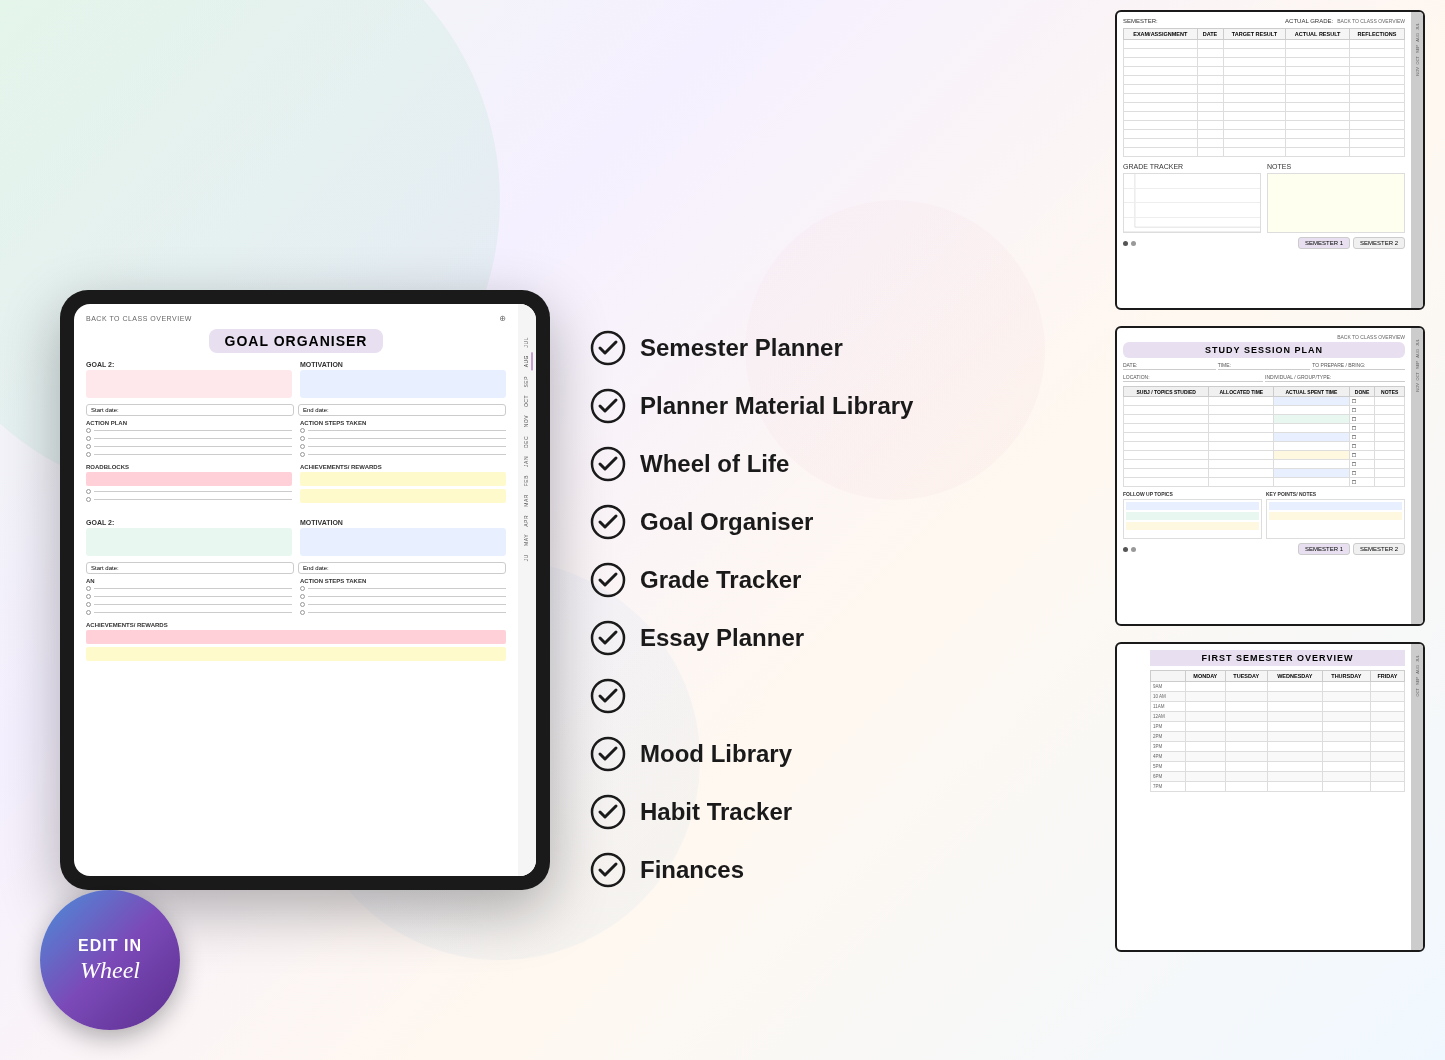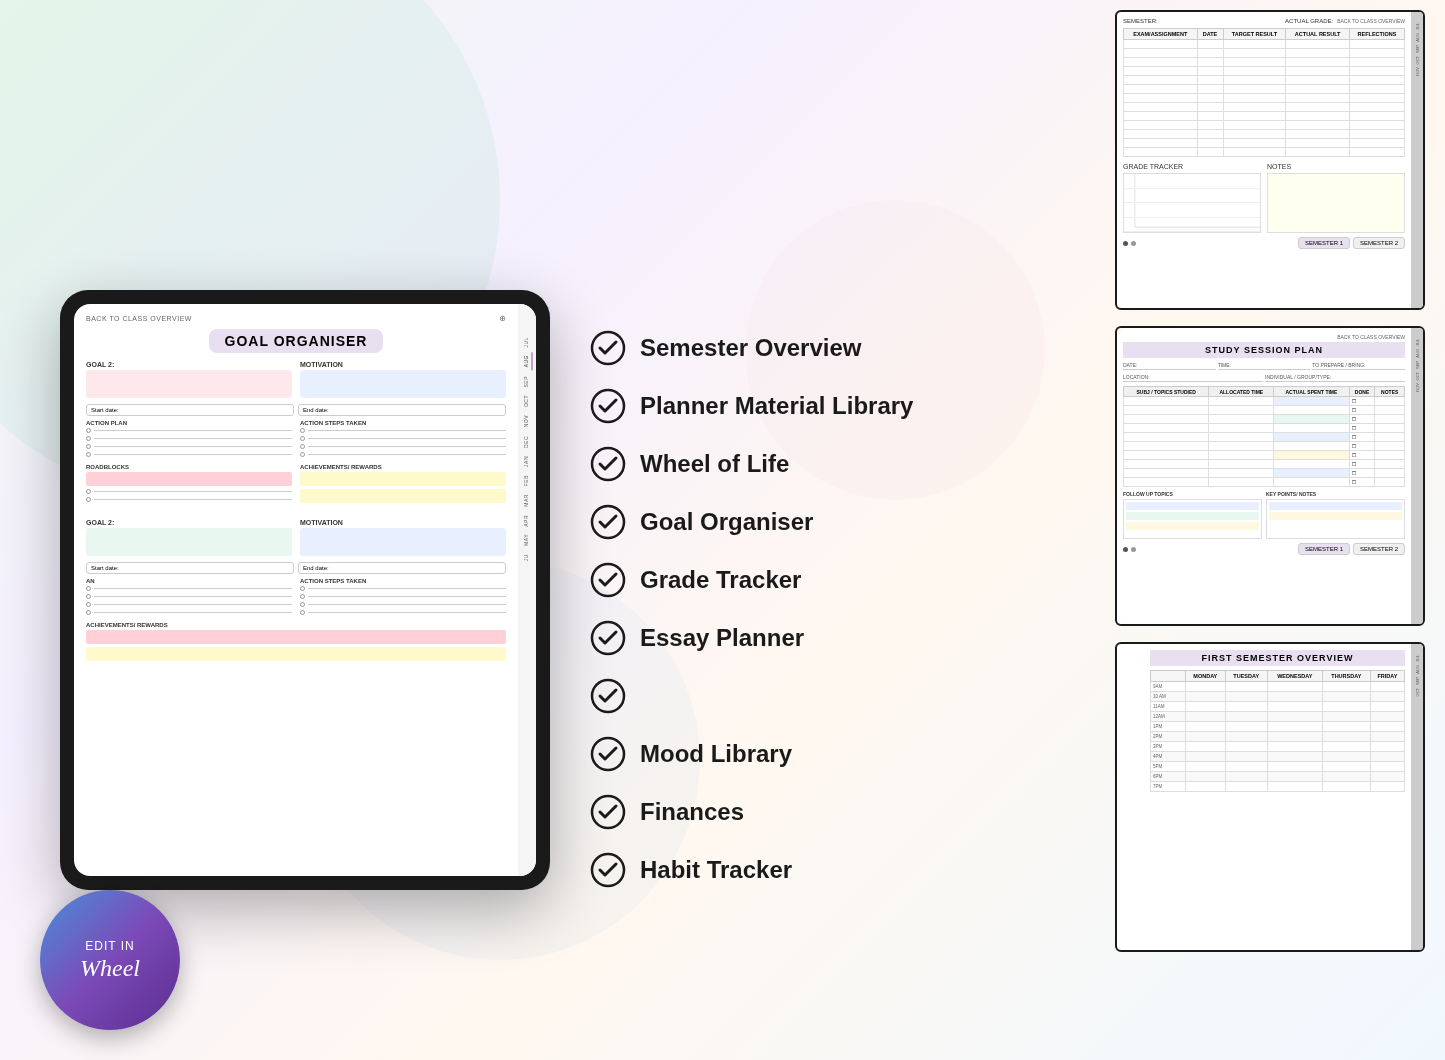--- a/index.html
+++ b/index.html
@@ -255,22 +255,22 @@
       background: linear-gradient(135deg, #4a90d9 0%, #7b4ab8 50%, #5b2d8e 100%);
       display: flex;
       flex-direction: column;
       align-items: center;
       justify-content: center;
       z-index: 10;
       box-shadow: 0 8px 24px rgba(0,0,0,0.3);
     }
 
     .canva-edit-text {
-      font-size: 12px;
-      font-weight: 400;
+      font-size: 16px;
+      font-weight: 700;
       color: #fff;
       letter-spacing: 1px;
     }
 
     .canva-logo {
       font-size: 24px;
       font-style: italic;
       color: #fff;
       font-family: Georgia, serif;
       font-weight: 300;
@@ -416,20 +416,21 @@
     }
 
     .study-header {
       text-align: center;
       font-size: 9px;
       font-weight: 700;
       letter-spacing: 1px;
       margin-bottom: 4px;
       background: #e8e0f0;
       padding: 3px;
+      border-radius: 6px;
     }
 
     .study-meta {
       display: grid;
       grid-template-columns: 1fr 1fr 1fr;
       gap: 2px;
       margin-bottom: 4px;
     }
     .meta-field {
       font-size: 5px;
@@ -713,21 +714,21 @@
   </div>
 
   <div class="checklist-section">
     <div class="checklist-item">
       <div class="check-icon">
         <svg viewBox="0 0 36 36">
             <circle cx="18" cy="18" r="16" fill="none" stroke="#1a1a1a" stroke-width="2.5"></circle>
             <path d="M10 18 L15 23 L26 12" fill="none" stroke="#1a1a1a" stroke-width="3" stroke-linecap="round" stroke-linejoin="round"></path>
           </svg>
       </div>
-      <span class="checklist-label">Semester Overview</span>
+      <span class="checklist-label">Semester Planner</span>
     </div>
     <div class="checklist-item">
       <div class="check-icon">
         <svg viewBox="0 0 36 36">
             <circle cx="18" cy="18" r="16" fill="none" stroke="#1a1a1a" stroke-width="2.5"></circle>
             <path d="M10 18 L15 23 L26 12" fill="none" stroke="#1a1a1a" stroke-width="3" stroke-linecap="round" stroke-linejoin="round"></path>
           </svg>
       </div>
       <span class="checklist-label">Planner Material Library</span>
     </div>
@@ -784,30 +785,30 @@
       </div>
       <span class="checklist-label">Mood Library</span>
     </div>
     <div class="checklist-item">
       <div class="check-icon">
         <svg viewBox="0 0 36 36">
             <circle cx="18" cy="18" r="16" fill="none" stroke="#1a1a1a" stroke-width="2.5"></circle>
             <path d="M10 18 L15 23 L26 12" fill="none" stroke="#1a1a1a" stroke-width="3" stroke-linecap="round" stroke-linejoin="round"></path>
           </svg>
       </div>
-      <span class="checklist-label">Finances</span>
+      <span class="checklist-label">Habit Tracker</span>
     </div>
     <div class="checklist-item">
       <div class="check-icon">
         <svg viewBox="0 0 36 36">
             <circle cx="18" cy="18" r="16" fill="none" stroke="#1a1a1a" stroke-width="2.5"></circle>
             <path d="M10 18 L15 23 L26 12" fill="none" stroke="#1a1a1a" stroke-width="3" stroke-linecap="round" stroke-linejoin="round"></path>
           </svg>
       </div>
-      <span class="checklist-label">Habit Tracker</span>
+      <span class="checklist-label">Finances</span>
     </div>
   </div>
 
   <div class="previews-section">
 
     <div class="preview-card-wrapper">
       <div class="preview-card">
         <div style="position:relative; height:100%;">
           <div class="preview-right-bar">
             <div class="right-bar-item">JUL</div>

